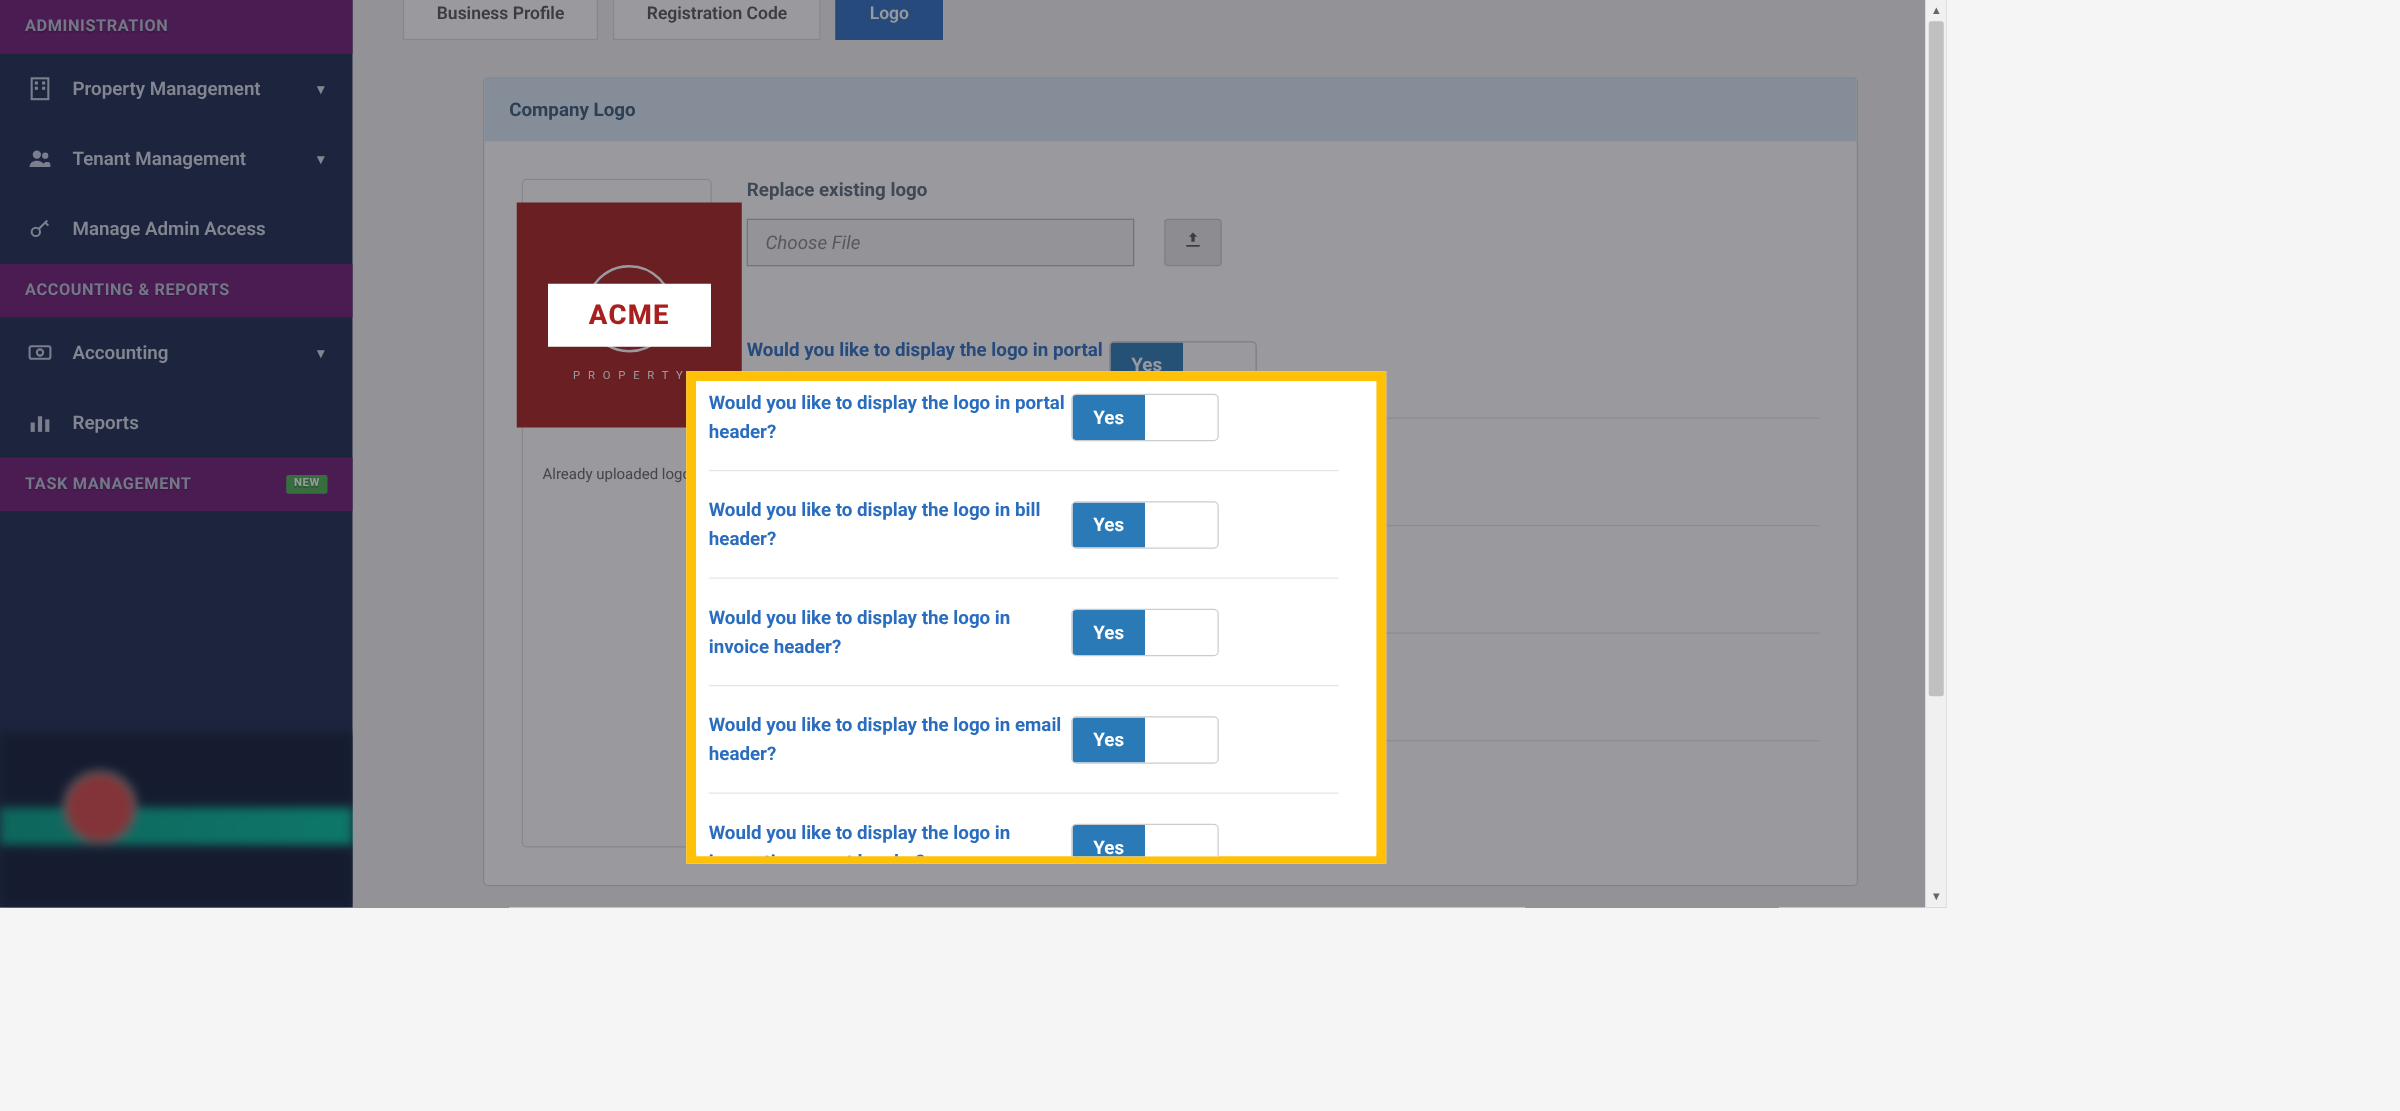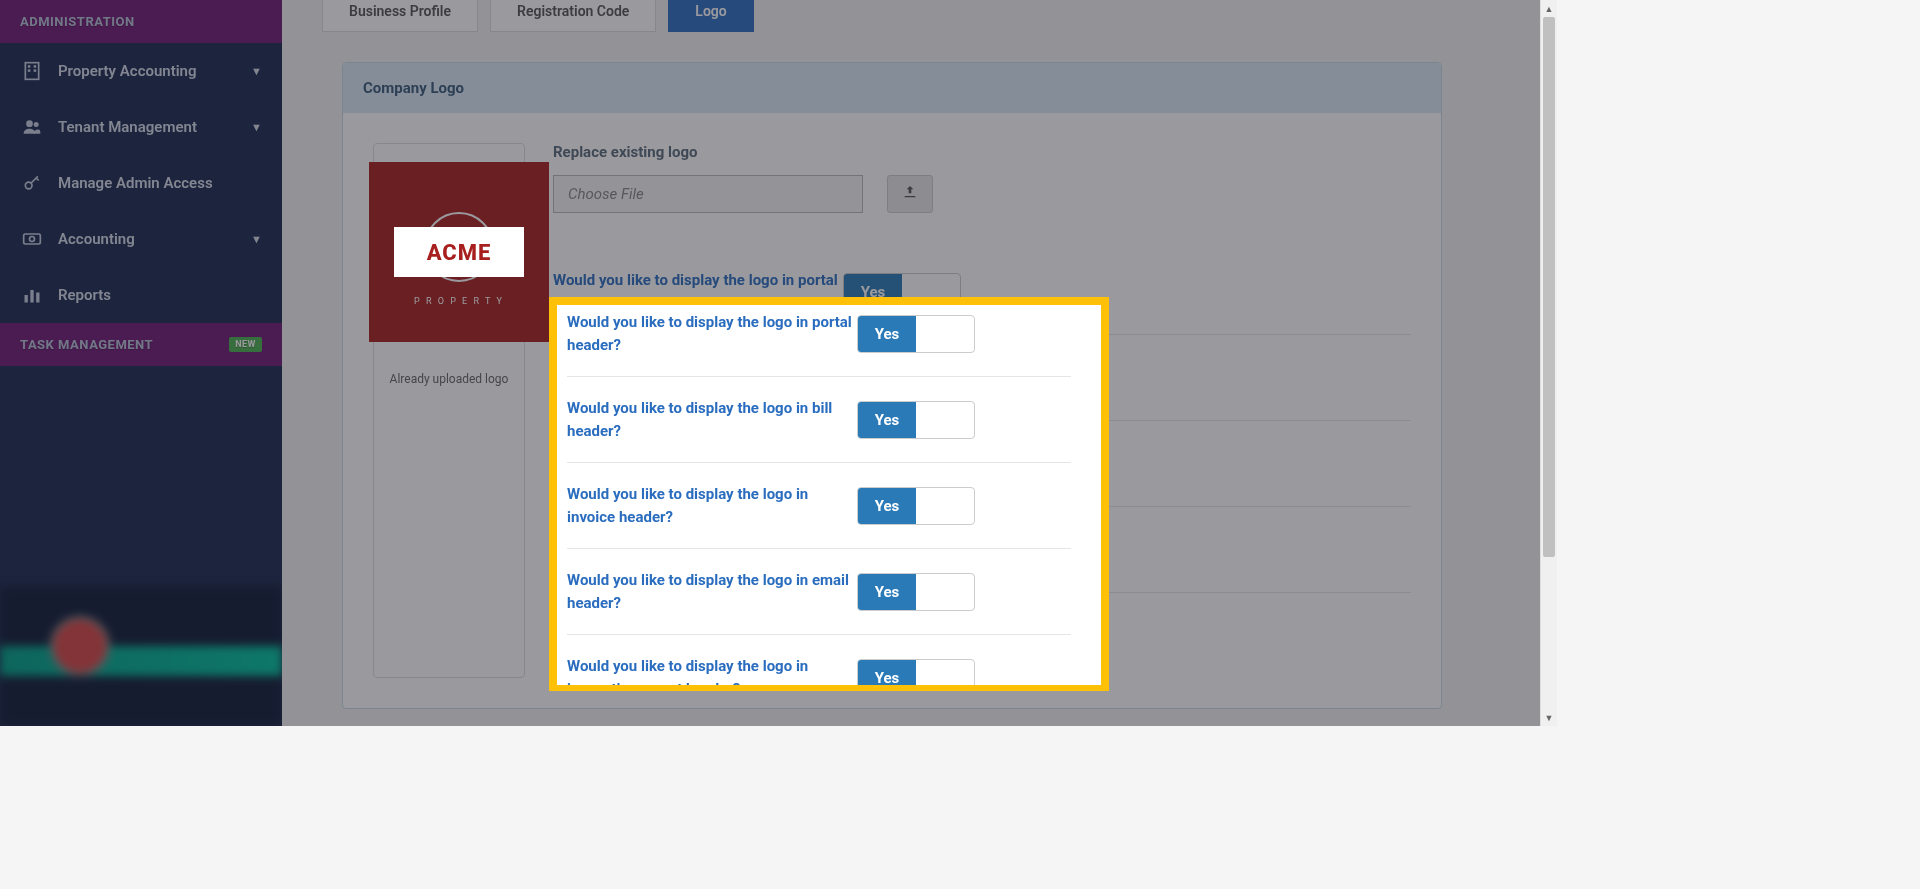--- a/index.html
+++ b/index.html
@@ -18,21 +18,21 @@
 .sidebar-bottom { margin-top: auto; background: #0f1b38; position: relative; height: 140px; filter: blur(4px); }
 .sidebar-bottom .circle { width: 60px; height: 60px; border-radius: 50%; background: #d64545; position: absolute; top: 30px; left: 50px; border: 4px solid #888; }
 .sidebar-bottom .bar { position: absolute; bottom: 50px; left: 0; right: 0; height: 30px; background: linear-gradient(90deg, #00a088, #00c0a0); }
 
 
 .main { flex: 1; background: #f2f2f2; overflow-y: auto; position: relative; }
 .tabs-row { display: flex; gap: 12px; padding: 0 40px; margin-top: -10px; }
 .tab { background: #fff; border: 1px solid #ddd; padding: 12px 26px; font-size: 14px; font-weight: 600; color: #555; cursor: pointer; }
 .tab.active { background: #2a6dbf; border-color: #2a6dbf; color: #fff; }
 
-.panel-wrap { padding: 30px 60px 40px 60px; }
+.panel-wrap { padding: 30px 60px 40px 60px; margin-left: 44px; }
 .panel { border: 1px solid #c5d9e8; border-radius: 4px; overflow: hidden; background: #fff; max-width: 1100px; }
 .panel-header { background: #d9e8f5; padding: 16px 20px; font-size: 15px; font-weight: 700; color: #3a5a7a; }
 .panel-body { padding: 30px; }
 
 .logo-row { display: flex; gap: 28px; }
 .logo-preview-box { border: 1px solid #ddd; border-radius: 4px; width: 152px; flex-shrink: 0; display: flex; flex-direction: column; align-items: center; padding-bottom: 14px; }
 .logo-img { width: 180px; height: 180px; margin-left: 20px; margin-top: 18px; background: #a81f1f; display: flex; flex-direction: column; align-items: center; justify-content: center; position: relative; }
 .logo-img .white-box { background: #fff; width: 130px; height: 50px; display: flex; align-items: center; justify-content: center; font-weight: 800; color: #a81f1f; font-size: 22px; letter-spacing: 1px; position: relative; z-index: 2; }
 .logo-img .circle-outline { position: absolute; width: 70px; height: 70px; border: 2px solid #fff; border-radius: 50%; top: 50px; }
 .logo-img .prop-text { position: absolute; bottom: 36px; color: #fff; font-size: 9px; letter-spacing: 2px; }
@@ -74,21 +74,21 @@
     <div class="sidebar-item">
       <span class="icon">
         <svg width="20" height="20" viewBox="0 0 24 24" fill="#c5cde0">
             <rect x="4" y="2" width="16" height="20" stroke="#c5cde0" stroke-width="2" fill="none"></rect>
             <rect x="7" y="5" width="3" height="3"></rect>
             <rect x="14" y="5" width="3" height="3"></rect>
             <rect x="7" y="10" width="3" height="3"></rect>
             <rect x="14" y="10" width="3" height="3"></rect>
           </svg>
       </span>
-      <span class="label">Property Accounting</span>
+      <span class="label">Property Management</span>
       <span class="chevron">▼</span>
     </div>
 
     <div class="sidebar-item">
       <span class="icon">
         <svg width="20" height="20" viewBox="0 0 24 24" fill="#c5cde0">
             <circle cx="9" cy="8" r="4"></circle>
             <circle cx="17" cy="9" r="3"></circle>
             <path d="M2 20c0-4 3-6 7-6s7 2 7 6"></path>
             <path d="M14 20c0-3 2-5 5-5s3 2 3 5"></path>
@@ -102,20 +102,21 @@
     <div class="sidebar-item">
       <span class="icon">
         <svg width="20" height="20" viewBox="0 0 24 24" fill="none" stroke="#c5cde0" stroke-width="2">
             <circle cx="8" cy="15" r="4"></circle>
             <path d="M11 12l8-8M17 6l3 3"></path>
           </svg>
       </span>
       <span class="label">Manage Admin Access</span>
     </div>
 
+    <div class="sidebar-section-header">ACCOUNTING &amp; REPORTS</div>
 
     <div class="sidebar-item">
       <span class="icon">
         <svg width="20" height="20" viewBox="0 0 24 24" fill="none" stroke="#c5cde0" stroke-width="2">
             <rect x="2" y="6" width="20" height="12" rx="2"></rect>
             <circle cx="12" cy="12" r="3"></circle>
           </svg>
       </span>
       <span class="label">Accounting</span>
       <span class="chevron">▼</span>

